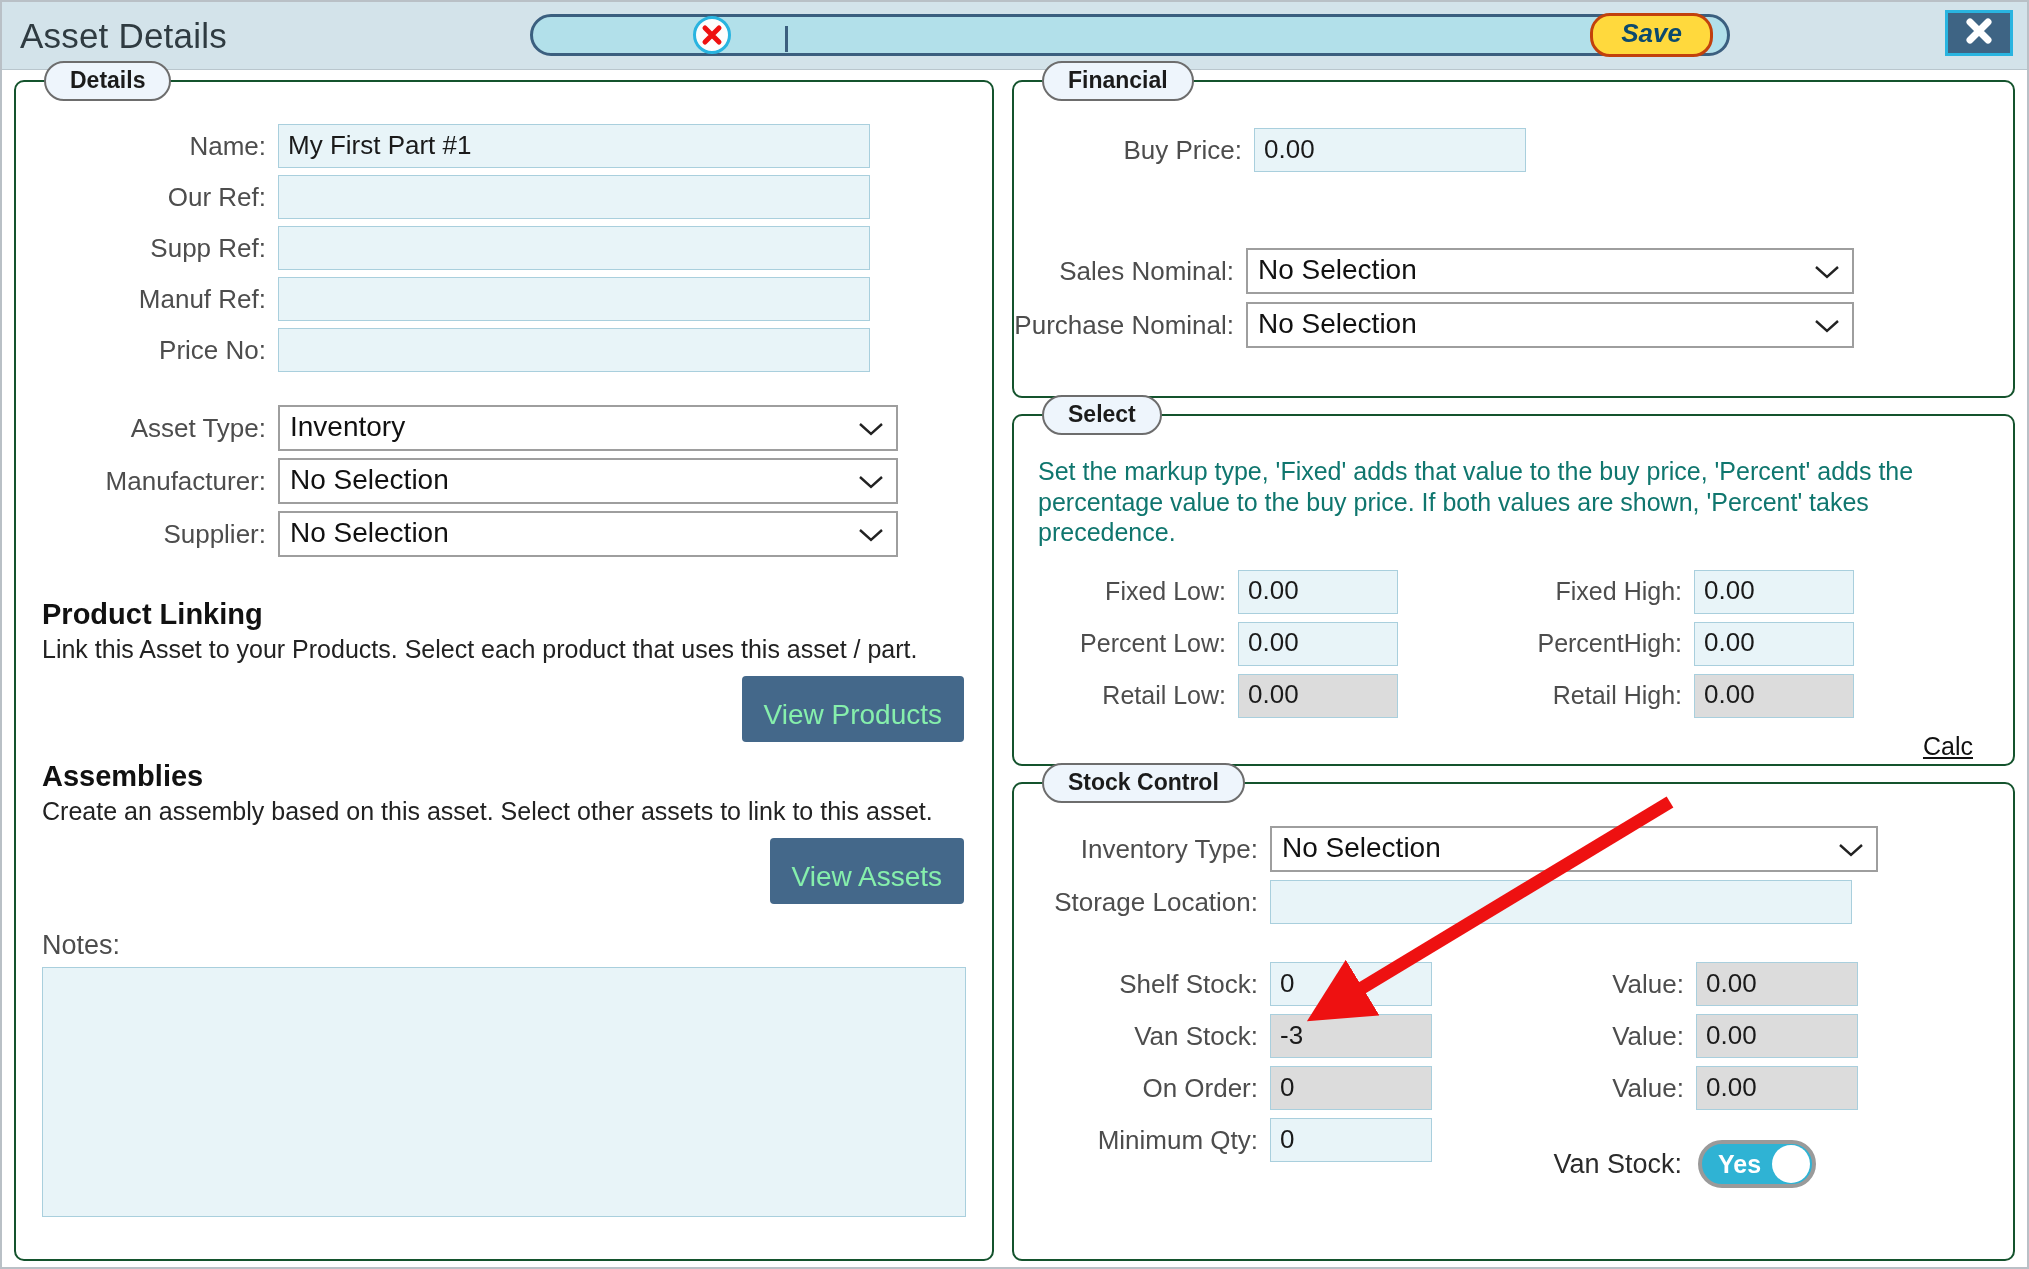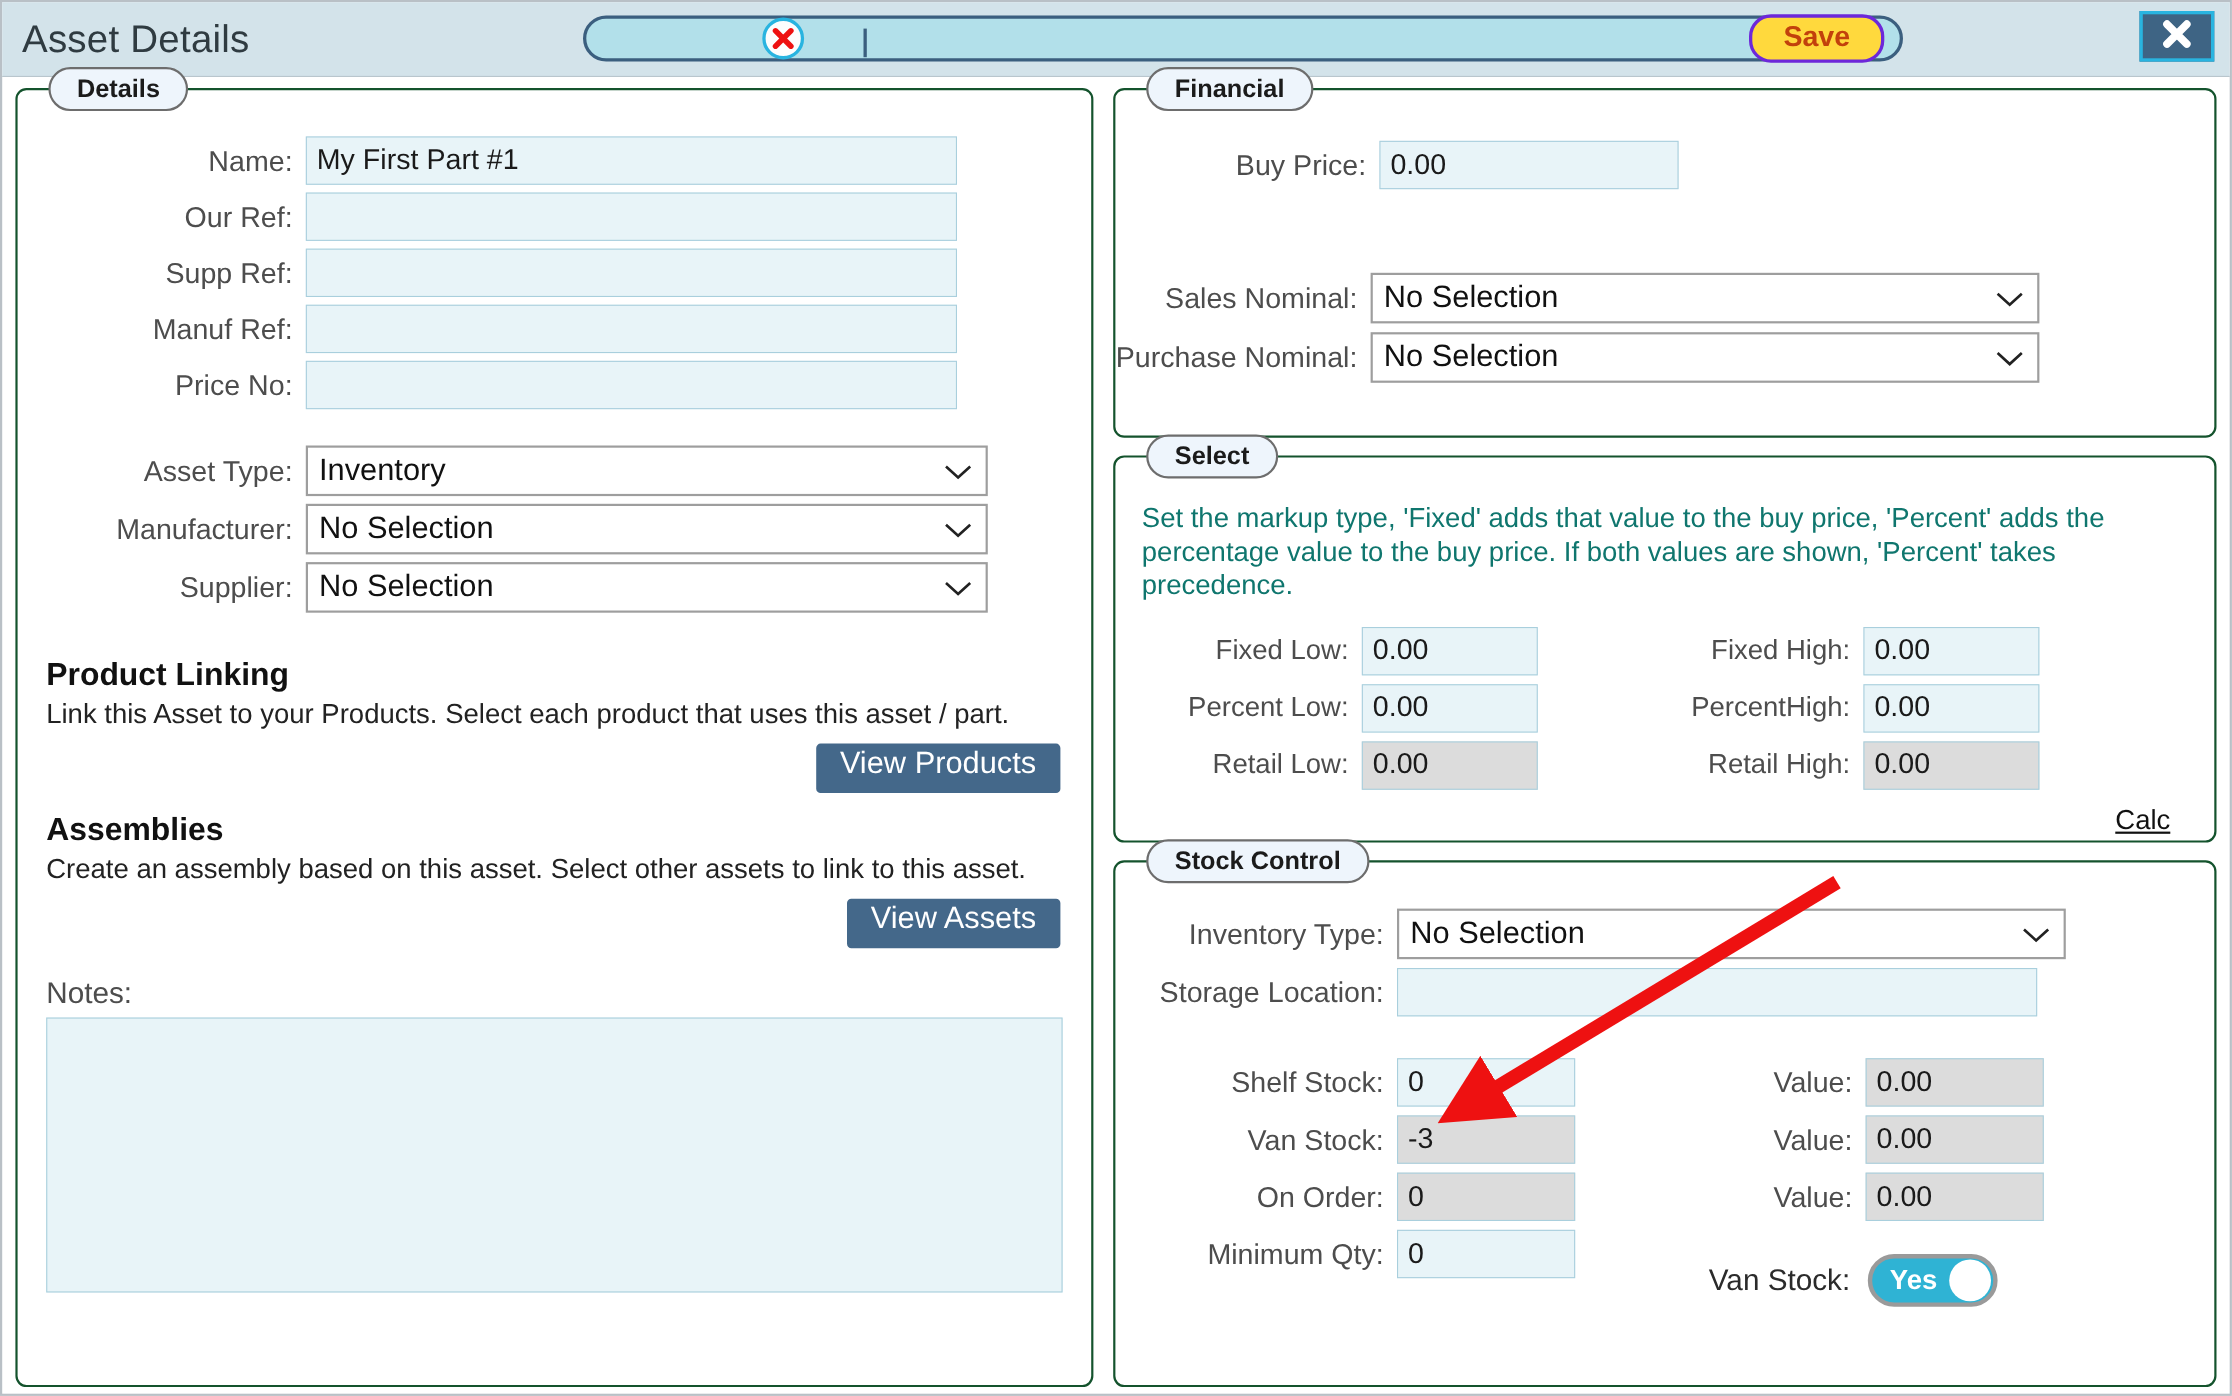--- a/index.html
+++ b/index.html
@@ -58,29 +58,30 @@
     position: absolute;
     left: 252px; top: 9px;
     width: 3px; height: 26px;
     background: #3b5f7f;
   }
   .save-btn {
     position: absolute;
     right: 14px; top: 50%;
     transform: translateY(-50%);
     background: #ffd93d;
-    border: 3px solid #6d28d9;
+    border: 3px solid #c2410c;
     border-radius: 20px;
-    color: #c2410c;
+    color: #0c4a6e;
     font-size: 26px;
     font-weight: bold;
     padding: 3px 28px 5px 28px;
     line-height: 1.15;
     cursor: pointer;
     white-space: nowrap;
+    font-style: italic;
   }
   .close-btn {
     position: absolute;
     right: 14px; top: 8px;
     width: 68px; height: 46px;
     background: #3e6484;
     border: 3px solid #29b4e0;
     display: flex; align-items: center; justify-content: center;
     cursor: pointer;
   }
@@ -165,26 +166,26 @@
   .block-head {
     font-size: 29px; font-weight: bold; color: #111111;
     margin: 0 0 4px 26px;
   }
   .block-desc {
     font-size: 25px; color: #222222;
     margin: 0 0 2px 26px;
   }
   .btn-dark {
     background: #44688a;
-    color: #ffffff;
+    color: #86efac;
     border: none;
     border-radius: 4px;
     font-size: 28px;
     font-family: "Liberation Sans", sans-serif;
-    padding: 2px 22px 11px 22px;
+    padding: 23px 22px 11px 22px;
     cursor: pointer;
     white-space: nowrap;
   }
   .btn-right { display: flex; justify-content: flex-end; padding-right: 28px; margin-top: 12px; }
   .notes-lbl { font-size: 27px; color: #4d4d4d; margin: 26px 0 6px 26px; }
   .notes-box {
     margin: 0 26px 0 26px;
     height: 250px;
     background: #e8f4f8;
     border: 1px solid #a9cfdd;

